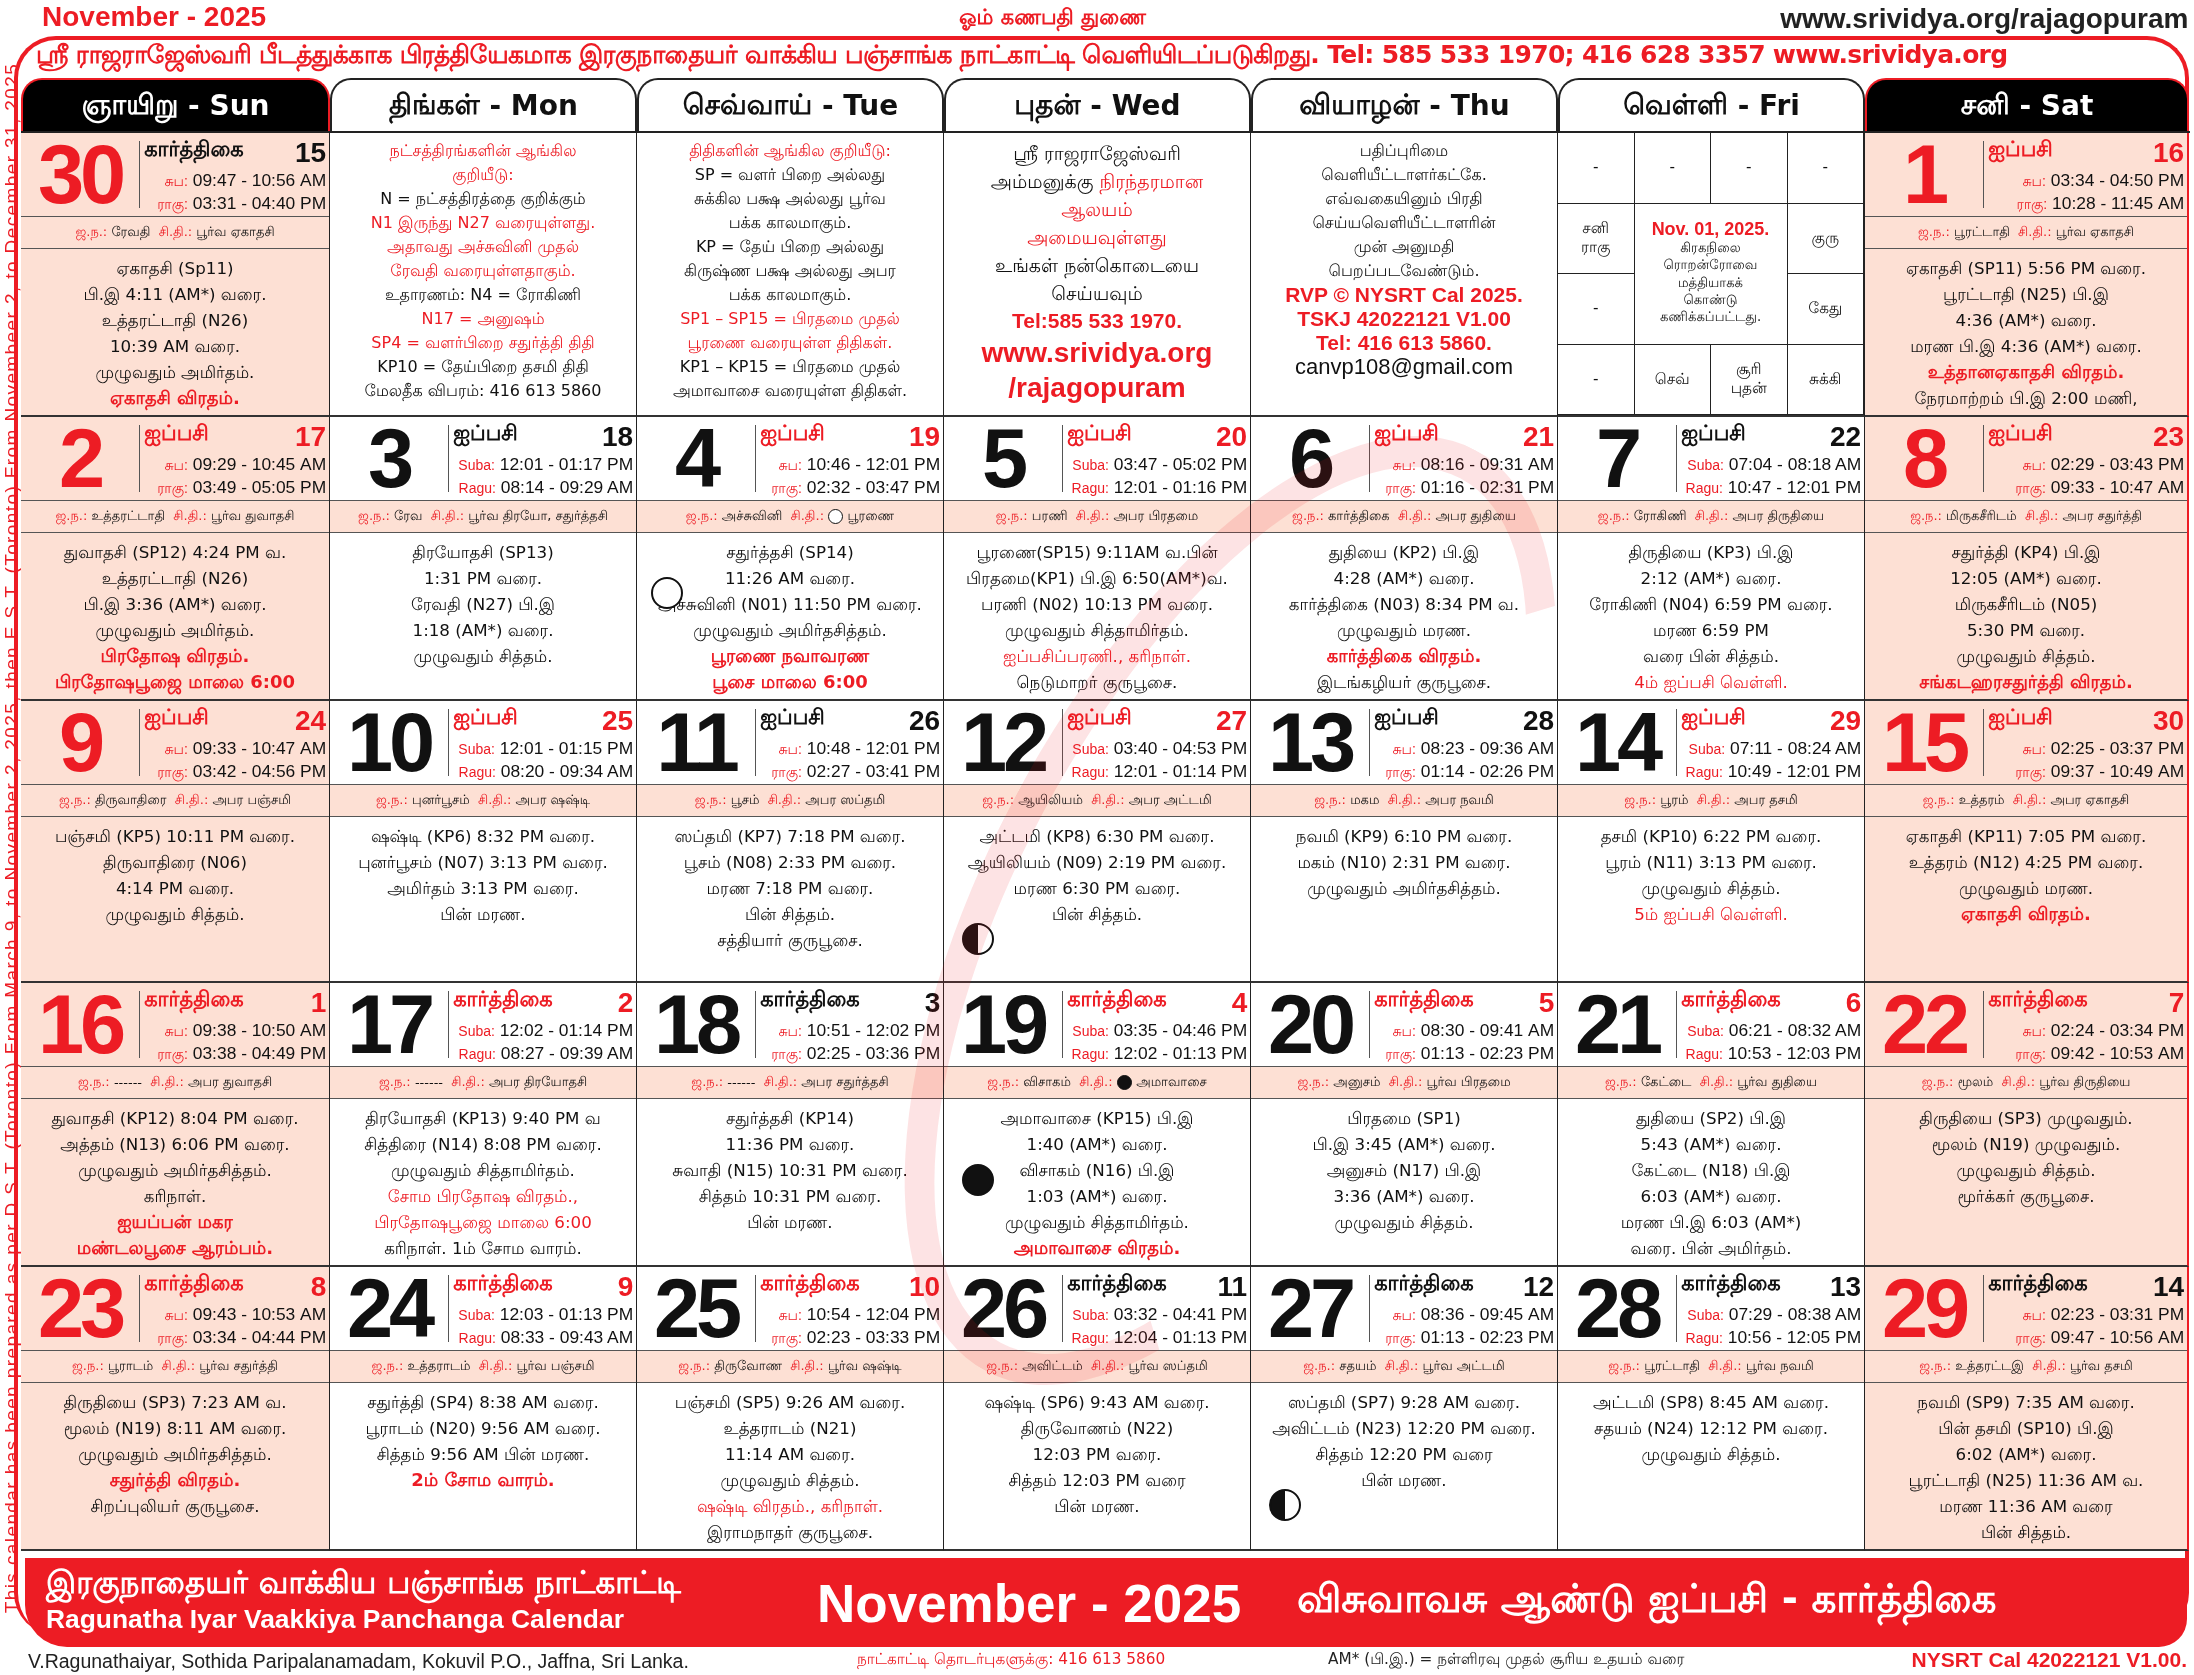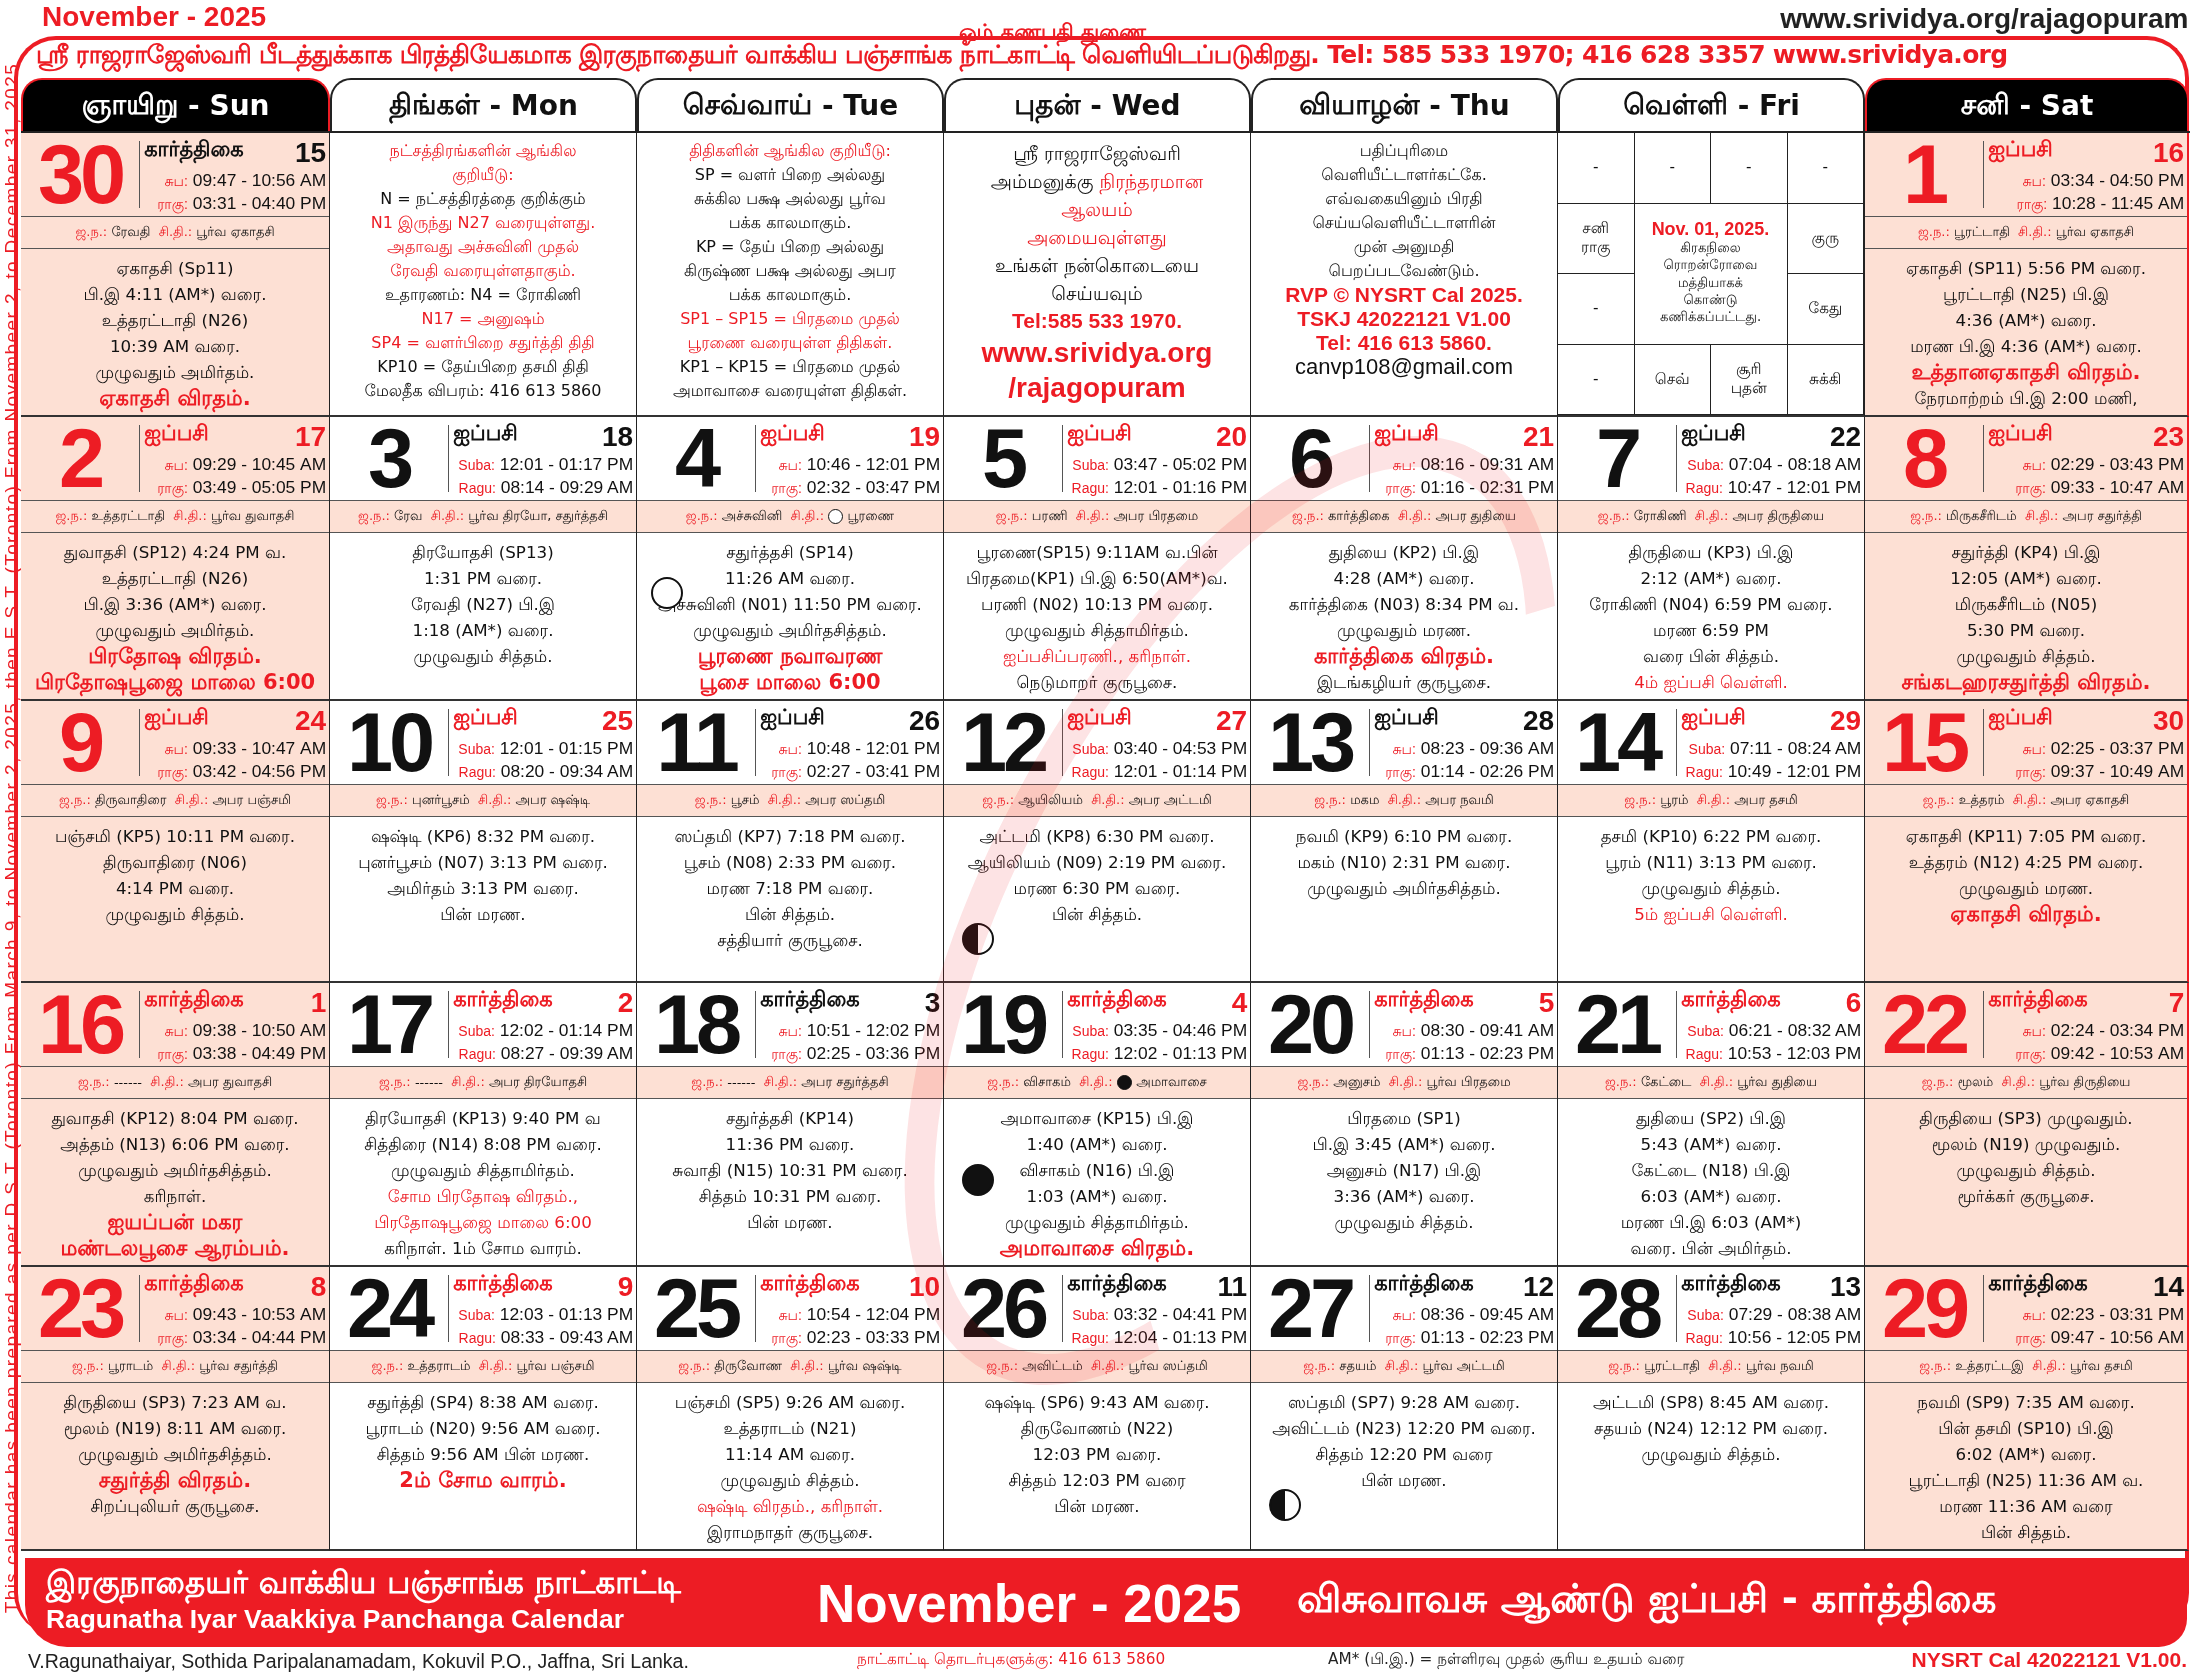--- a/index.html
+++ b/index.html
@@ -4,21 +4,21 @@
 <style>
   * { box-sizing: border-box; margin: 0; padding: 0; }
   html, body { width: 2194px; height: 1676px; background: #ffffff; overflow: hidden; }
   body { font-family: "Liberation Sans", sans-serif; color: #111; position: relative; }
   .red { color: #ed1c24; }
   .blk { color: #111; }
 
   
   .topstrip { position: absolute; left: 0; top: 0; width: 2194px; height: 32px; }
   .topstrip .month { position: absolute; left: 42px; top: 1.4px; font-size: 28px; font-weight: bold; color: #ed1c24; }
-  .topstrip .blessing { position: absolute; left: 959px; top: 20px; font-size: 21px; font-weight: bold; color: #ed1c24; font-family: "DejaVu Sans", sans-serif; }
+  .topstrip .blessing { position: absolute; left: 959px; top: 5px; font-size: 21px; font-weight: bold; color: #ed1c24; font-family: "DejaVu Sans", sans-serif; }
   .topstrip .url { position: absolute; right: 5.6px; top: 2.8px; font-size: 28px; font-weight: bold; color: #222; text-align: right; }
 
   
   .sidetext { position: absolute; left: 0; top: 0; width: 23.6px; height: 1676px; }
   .sidetext span { position: absolute; left: 50%; top: 50%; transform: translate(-50%,-50%) rotate(-90deg);
      white-space: nowrap; font-size: 19px; color: #ed1c24; letter-spacing: 1.4px; }
 
   
   .frame { position: absolute; left: 14px; top: 36px; width: 2175px; height: 1599px;
      border: 4.2px solid #ed1c24; border-radius: 42px 42px 42px 42px; border-bottom: none; }
@@ -56,21 +56,21 @@
   .mline1 .mday { font-weight: bold; font-size: 28px; }
   .tline { font-size: 17.4px; text-align: right; white-space: nowrap; line-height: 22px; }
   .tline .lbl { color: #ed1c24; font-size: 14px; }
 
   .nak { height: 32px; background: #fde0d4; border-bottom: 1.4px solid #555; font-size: 13px; display: flex; align-items: center;
      justify-content: center; white-space: nowrap; overflow: hidden; font-family: "DejaVu Sans", sans-serif; }
   .nak .lbl { color: #ed1c24; }
 
   .body { padding: 5.6px 2.8px 0; text-align: center; font-size: 16.7px; line-height: 26px; font-family: "DejaVu Sans", sans-serif; }
   .body div { white-space: nowrap; }
-  .body .hl { color: #ed1c24; font-weight: bold; font-size: 21px; }
+  .body .hl { color: #ed1c24; font-weight: bold; font-size: 18px; }
   .body .rd { color: #ed1c24; }
 
   .info { padding: 5.6px 4.2px; text-align: center; font-size: 16px; line-height: 24px; font-family: "DejaVu Sans", sans-serif; }
   .info div { white-space: nowrap; }
   .info .rd { color: #ed1c24; }
   .info .big { color: #ed1c24; font-size: 28px; font-weight: bold; line-height: 35px; font-family: "Liberation Sans", sans-serif; }
   .info .mid { color: #ed1c24; font-size: 21px; font-weight: bold; font-family: "Liberation Sans", sans-serif; }
   .info .mail { font-size: 22px; font-family: "Liberation Sans", sans-serif; }
 
   

